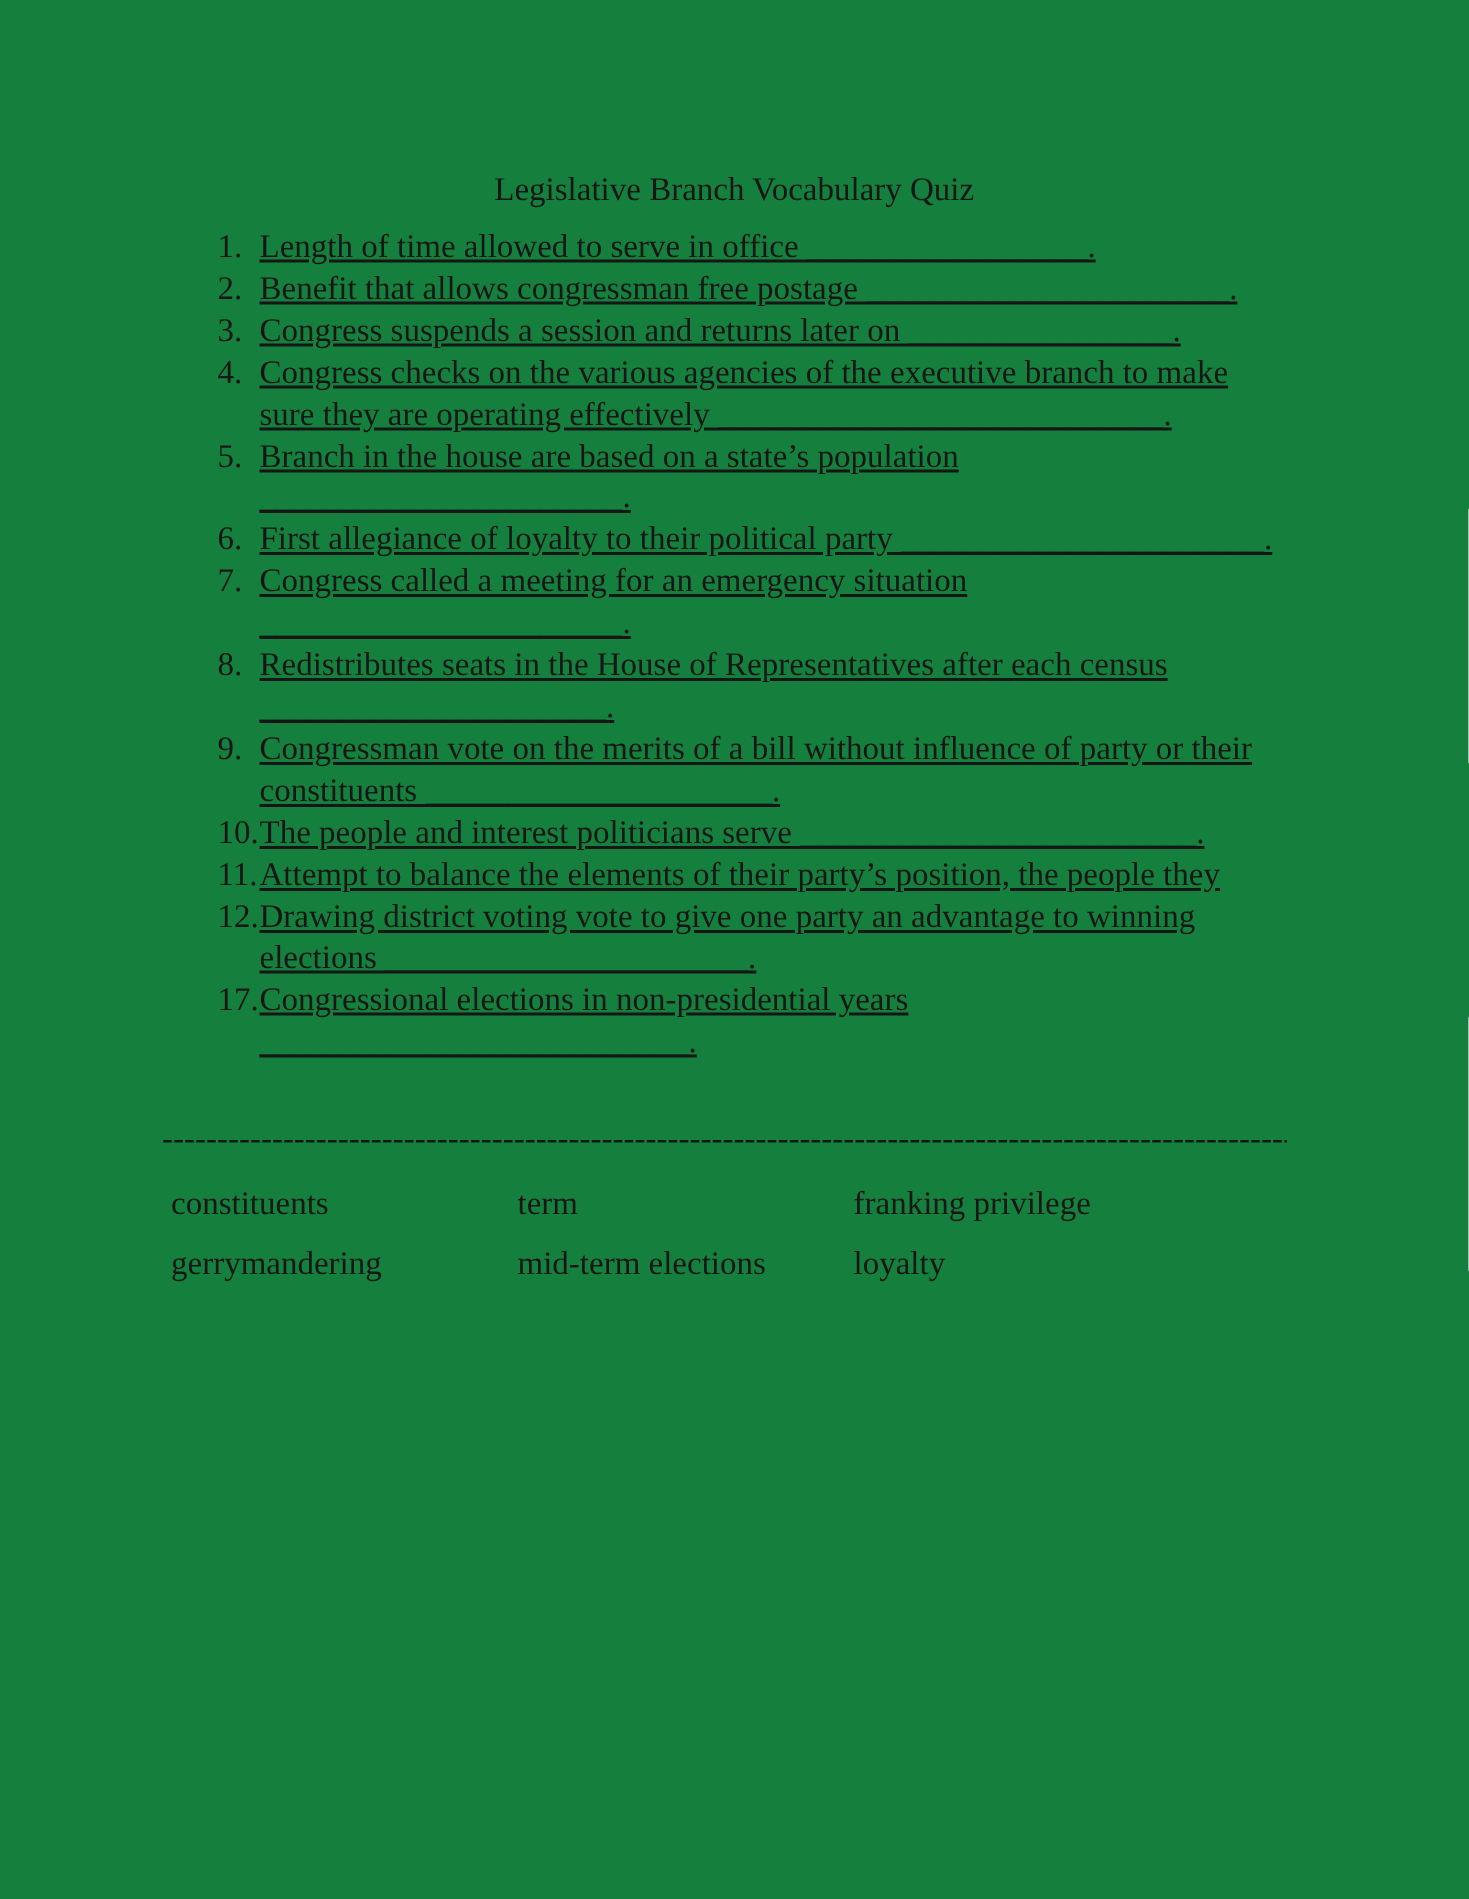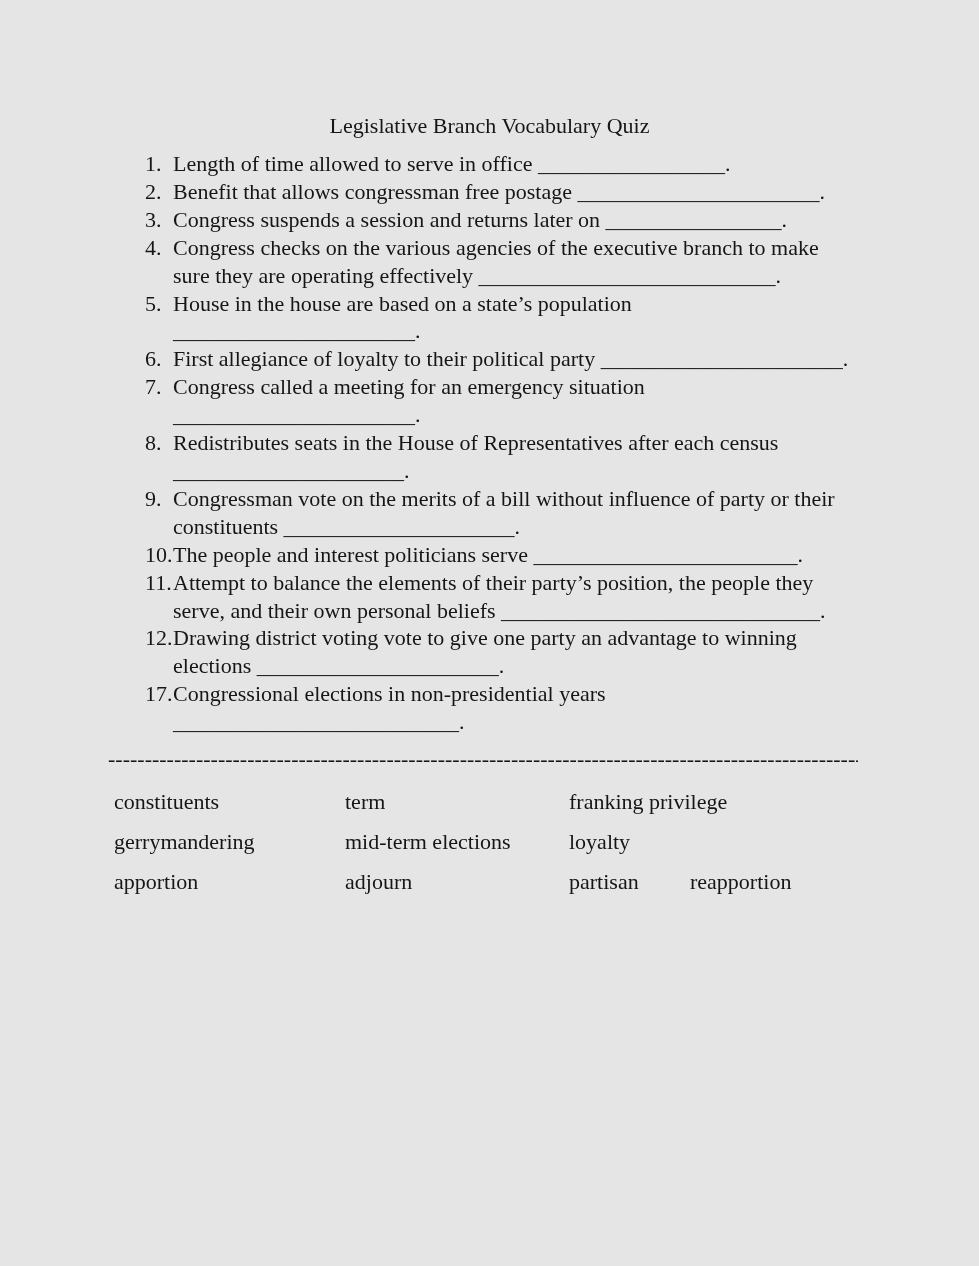--- a/index.html
+++ b/index.html
@@ -4,21 +4,21 @@
 <style>
   html, body {
     margin: 0;
     padding: 0;
     background: #ffffff;
   }
   .page {
     position: relative;
     width: 979px;
     height: 1266px;
-    background: #e5e5e5;
+    background: #15803d;
     color: #161616;
     font-family: "Liberation Serif", "DejaVu Serif", serif;
     font-size: 22px;
     line-height: 27.9px;
     overflow: hidden;
   }
   .title {
     position: absolute;
     top: 112px;
     left: 0;
@@ -40,20 +40,21 @@
     flex: none;
     width: 28px;
     white-space: nowrap;
   }
   .qtext {
     flex: none;
     white-space: nowrap;
   }
   .qline {
     display: block;
+    text-decoration: underline;
   }
   .sep {
     position: absolute;
     top: 745px;
     left: 108px;
     width: 750px;
     white-space: nowrap;
     overflow: hidden;
   }
   .bank {
@@ -114,21 +115,21 @@
       <span class="qnum">4.</span>
       <span class="qtext">
         <span class="qline">Congress checks on the various agencies of the executive branch to make</span>
         <span class="qline">sure they are operating effectively ___________________________.</span>
       </span>
     </div>
 
     <div class="q">
       <span class="qnum">5.</span>
       <span class="qtext">
-        <span class="qline">House in the house are based on a state’s population</span>
+        <span class="qline">Branch in the house are based on a state’s population</span>
         <span class="qline">______________________.</span>
       </span>
     </div>
 
     <div class="q">
       <span class="qnum">6.</span>
       <span class="qtext">
         <span class="qline">First allegiance of loyalty to their political party ______________________.</span>
         <span class="qline"></span>
       </span>
@@ -163,21 +164,20 @@
       <span class="qtext">
         <span class="qline">The people and interest politicians serve ________________________.</span>
         <span class="qline"></span>
       </span>
     </div>
 
     <div class="q">
       <span class="qnum">11.</span>
       <span class="qtext">
         <span class="qline">Attempt to balance the elements of their party’s position, the people they</span>
-        <span class="qline">serve, and their own personal beliefs _____________________________.</span>
       </span>
     </div>
 
     <div class="q">
       <span class="qnum">12.</span>
       <span class="qtext">
         <span class="qline">Drawing district voting vote to give one party an advantage to winning</span>
         <span class="qline">elections ______________________.</span>
       </span>
     </div>
@@ -204,22 +204,16 @@
     </div>
 
 
     <div class="bank-row">
       <span class="bw c0">gerrymandering</span>
       <span class="bw c1">mid-term elections</span>
       <span class="bw c2">loyalty</span>
       <span class="bw c3"></span>
     </div>
 
-    <div class="bank-row">
-      <span class="bw c0">apportion</span>
-      <span class="bw c1">adjourn</span>
-      <span class="bw c2">partisan</span>
-      <span class="bw c3">reapportion</span>
-    </div>
 
   </div>
 
 </div>
 
 </body></html>

